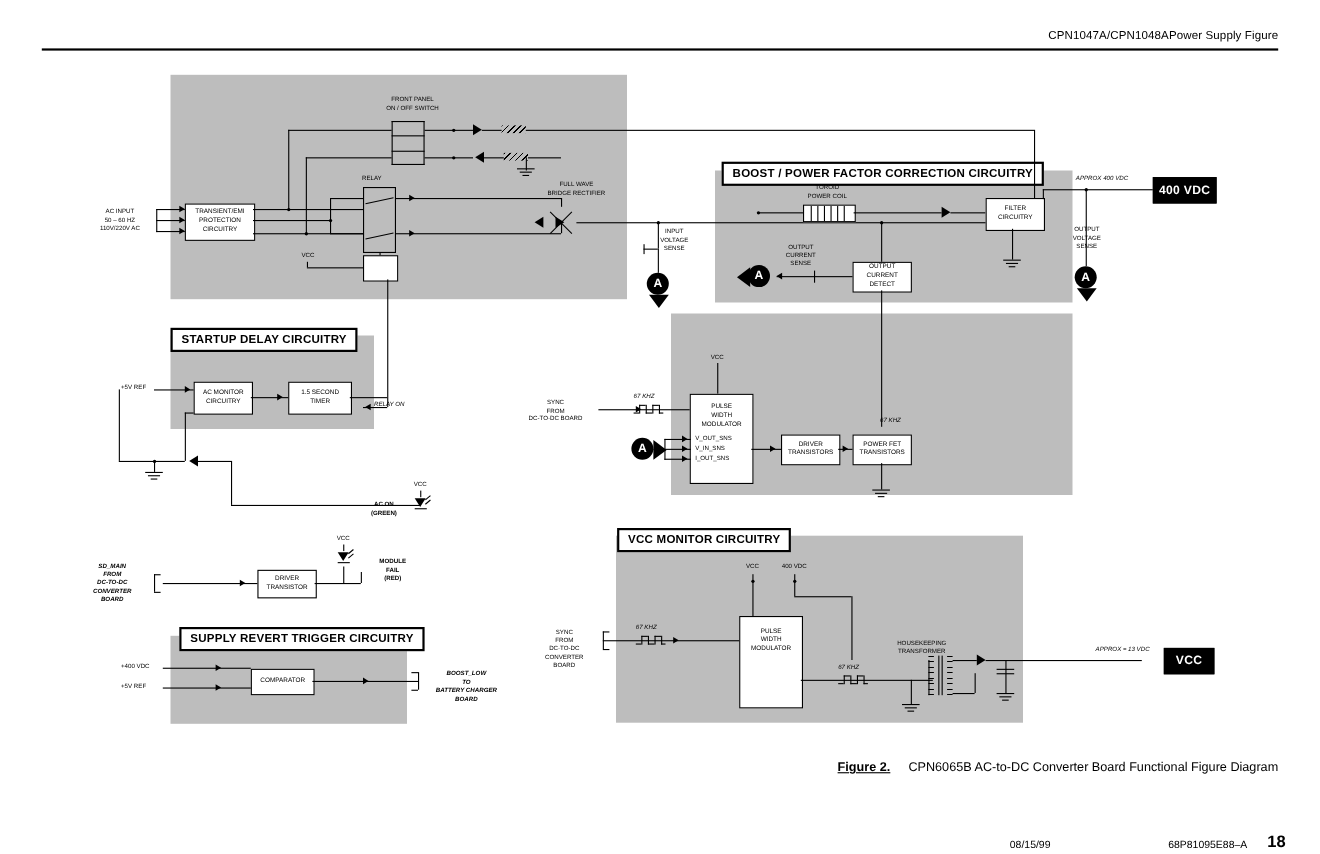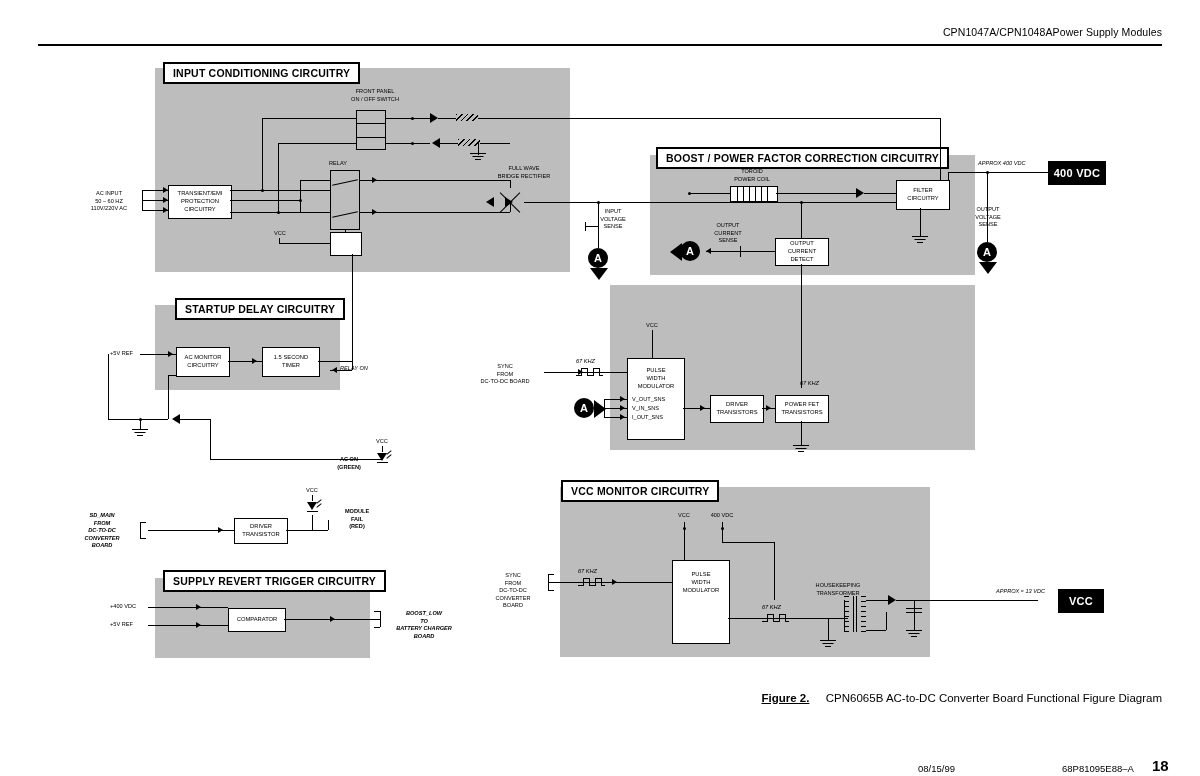--- a/index.html
+++ b/index.html
@@ -94,33 +94,32 @@
 
   
   .led{position:absolute;}
   .sw{position:absolute;}
 </style>
 </head>
 <body>
 
 <div class="page">
 
-  <div class="hdr-text">CPN1047A/CPN1048APower Supply Modules</div>
+  <div class="hdr-text">CPN1047A/CPN1048APower Supply Figure</div>
   <div class="hdr-rule"></div>
 
   <div class="grayblock" style="left:155px;top:68px;width:415px;height:204px;"></div>
   <div class="grayblock" style="left:155px;top:305px;width:185px;height:85px;"></div>
   <div class="grayblock" style="left:155px;top:578px;width:215px;height:80px;"></div>
   <div class="grayblock" style="left:650px;top:155px;width:325px;height:120px;"></div>
   <div class="grayblock" style="left:610px;top:285px;width:365px;height:165px;"></div>
   <div class="grayblock" style="left:560px;top:487px;width:370px;height:170px;"></div>
 
-  <div class="sect-title" style="left:163px;top:62px;">INPUT CONDITIONING CIRCUITRY</div>
   <div class="sect-title" style="left:656px;top:147px;">BOOST / POWER FACTOR CORRECTION CIRCUITRY</div>
-  <div class="sect-title" style="left:175px;top:298px;">STARTUP DELAY CIRCUITRY</div>
+  <div class="sect-title" style="left:155px;top:298px;">STARTUP DELAY CIRCUITRY</div>
   <div class="sect-title" style="left:561px;top:480px;">VCC MONITOR CIRCUITRY</div>
   <div class="sect-title" style="left:163px;top:570px;">SUPPLY REVERT TRIGGER CIRCUITRY</div>
 
   <div class="lbl c" style="left:78px;top:190px;width:62px;white-space:pre-line;">AC INPUT
 50 – 60 HZ
 110V/220V AC</div>
 
   <div class="wbox" style="left:168px;top:185px;width:62px;height:32px;white-space:pre-line;">TRANSIENT/EMI
 PROTECTION
 CIRCUITRY</div>

